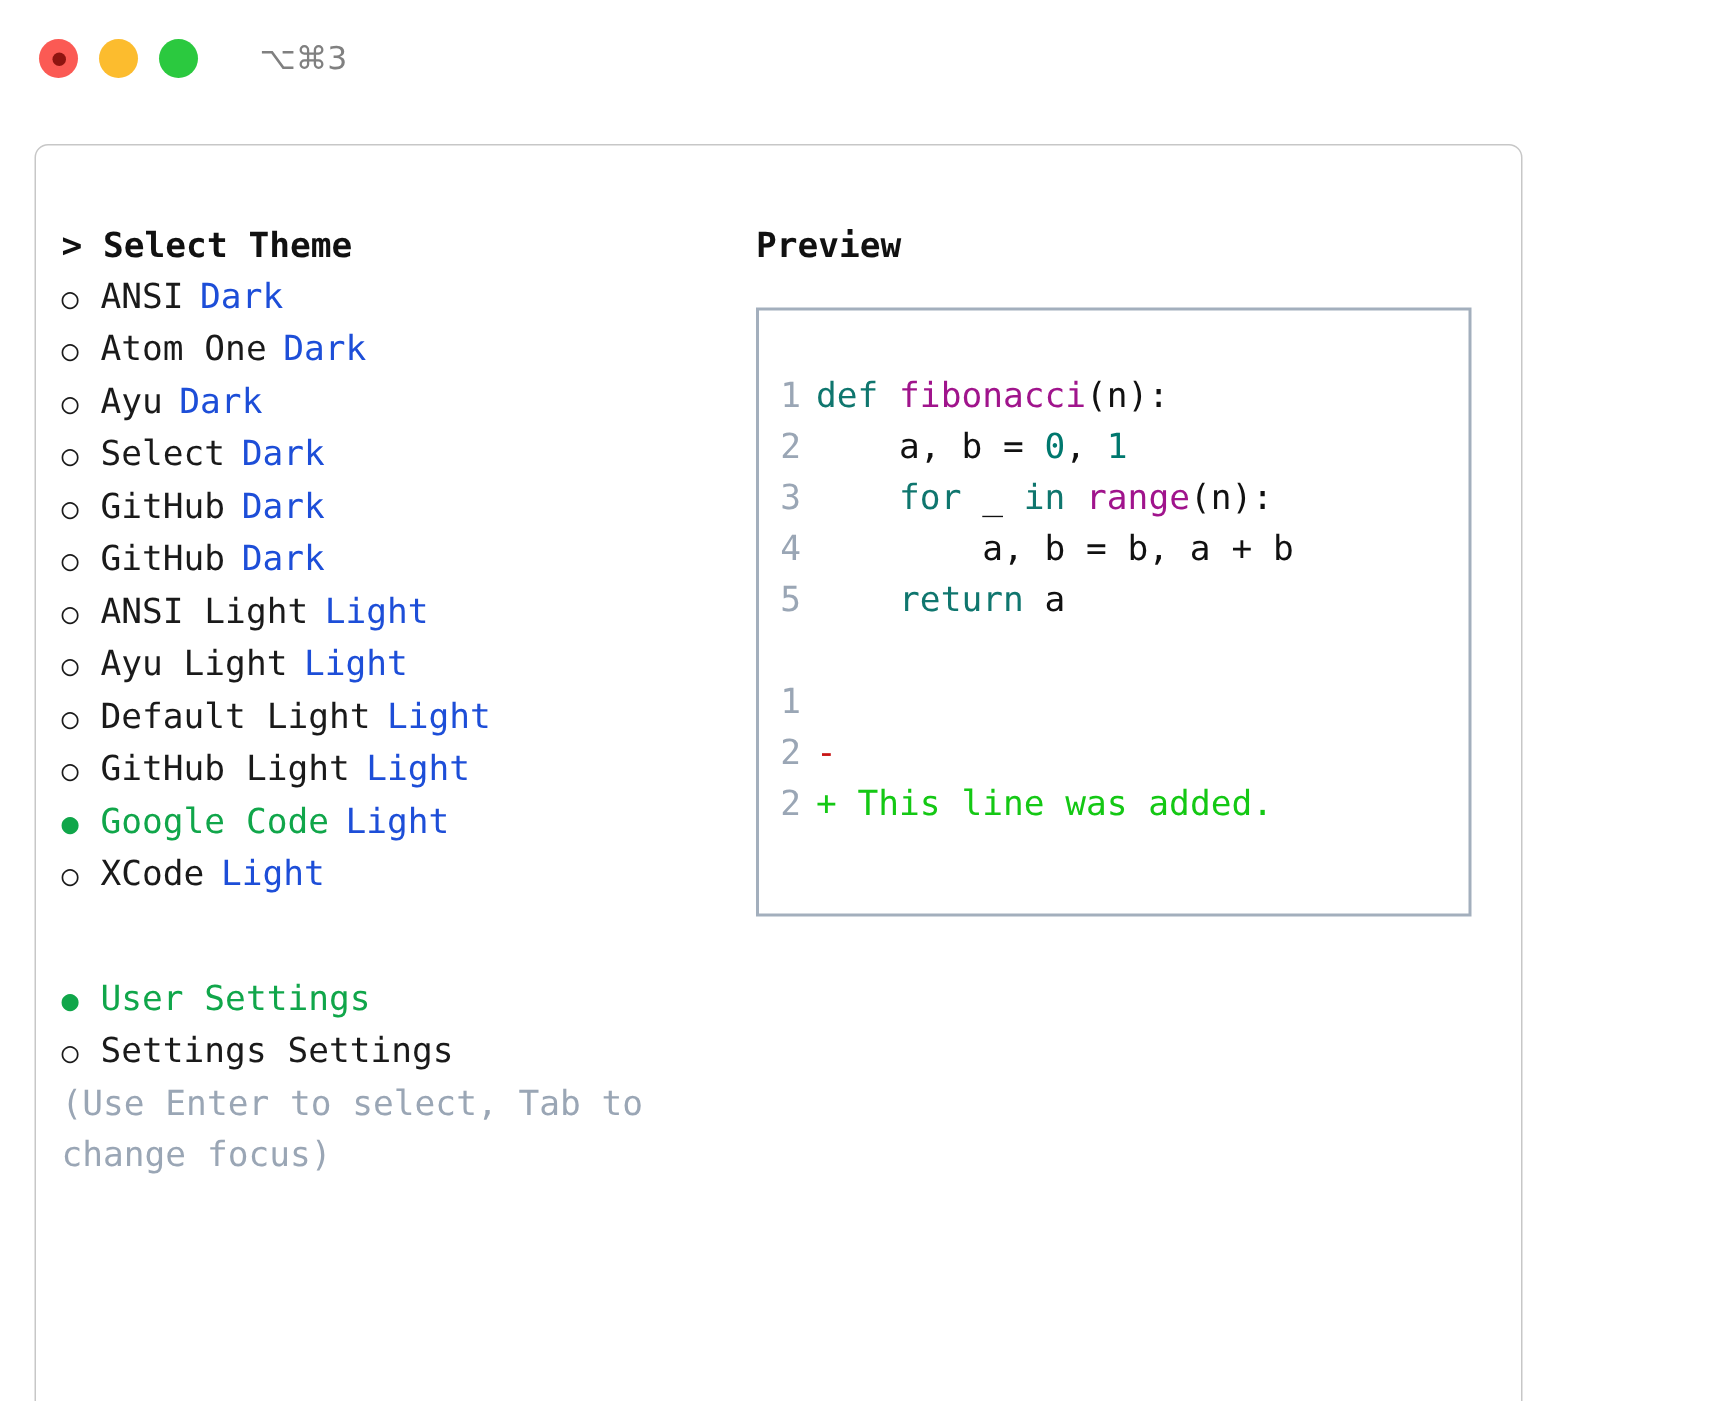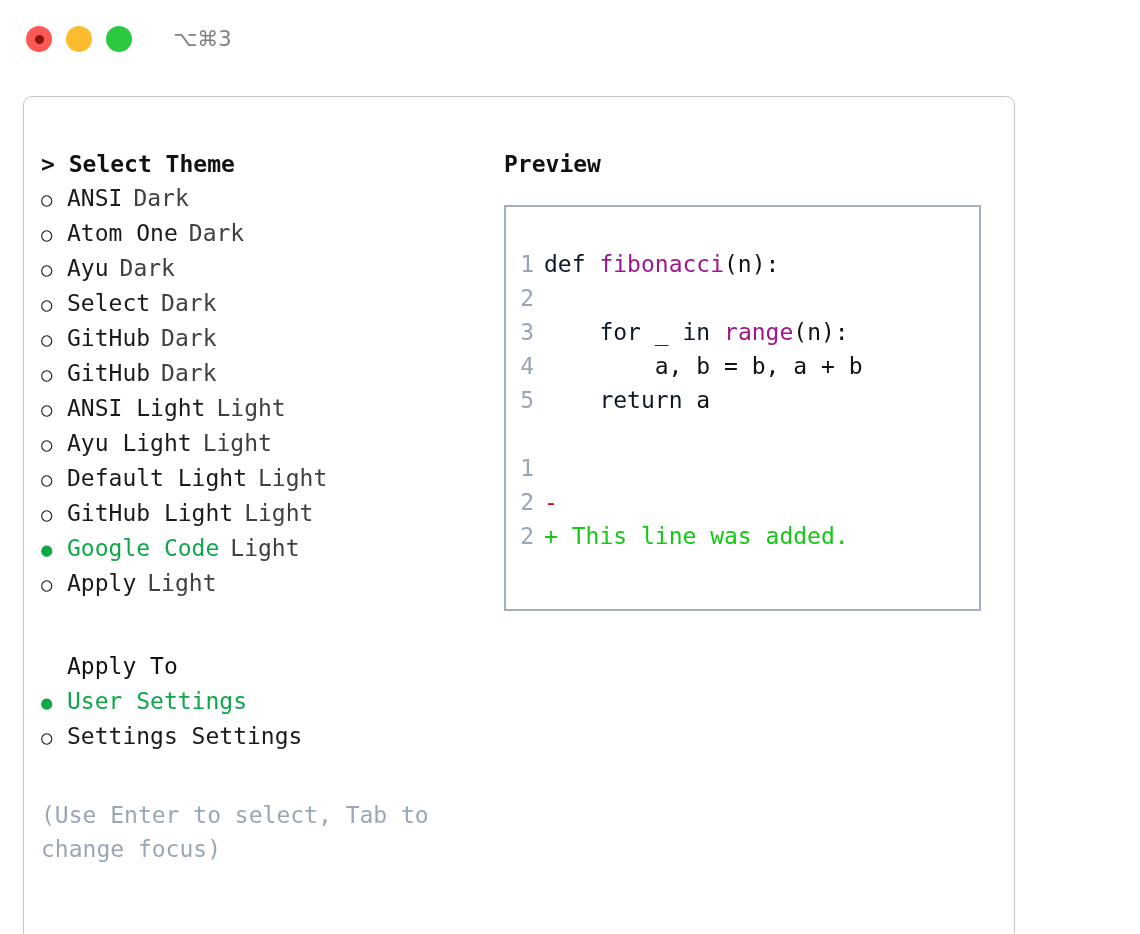--- a/index.html
+++ b/index.html
@@ -114,30 +114,29 @@
     width: 26px;
     flex: 0 0 26px;
     color: #1a1a1a;
     font-size: 19px;
     line-height: 34px;
   }
   .opt-marker.selected { color: #10a64a; font-size: 19px; }
   .opt-label { color: #1a1a1a; }
   .opt-label.selected { color: #10a64a; }
   .opt-cat {
-    color: #404040;
+    color: #1d4ed8;
     margin-left: 11px;
   }
   .opt-row.header-row .opt-marker { color: transparent; }
   .opt-row.header-row .opt-label { color: #111111; }
 
   .group-gap { height: 48px; }
 
   .hint {
-    margin-top: 44px;
     font-size: 23px;
     line-height: 34px;
     color: #9aa6b5;
     width: 410px;
     white-space: pre-wrap;
   }
 
   
   .right-col {
     flex: 1;
@@ -164,21 +163,21 @@
   .lineno {
     width: 38px;
     flex: 0 0 38px;
     text-align: right;
     color: #9aa6b5;
     padding-right: 10px;
     box-sizing: border-box;
   }
   .codetext { white-space: pre; }
 
-  .tok-kw   { color: #0f172a; }
+  .tok-kw   { color: #0f766e; }
   .tok-fn   { color: #a0148c; }
   .tok-num  { color: #00786e; }
   .tok-plain{ color: #111111; }
 
   .blank-line { height: 34px; }
 
   .diff-ctx { color: #8a8a8a; }
   .diff-del { color: #c81414; }
   .diff-add { color: #14c814; }
 </style>
@@ -210,46 +209,42 @@
             <div class="opt-row"><span class="opt-marker">○</span><span class="opt-label">Atom One</span><span class="opt-cat">Dark</span></div>
             <div class="opt-row"><span class="opt-marker">○</span><span class="opt-label">Ayu</span><span class="opt-cat">Dark</span></div>
             <div class="opt-row"><span class="opt-marker">○</span><span class="opt-label">Select</span><span class="opt-cat">Dark</span></div>
             <div class="opt-row"><span class="opt-marker">○</span><span class="opt-label">GitHub</span><span class="opt-cat">Dark</span></div>
             <div class="opt-row"><span class="opt-marker">○</span><span class="opt-label">GitHub</span><span class="opt-cat">Dark</span></div>
             <div class="opt-row"><span class="opt-marker">○</span><span class="opt-label">ANSI Light</span><span class="opt-cat">Light</span></div>
             <div class="opt-row"><span class="opt-marker">○</span><span class="opt-label">Ayu Light</span><span class="opt-cat">Light</span></div>
             <div class="opt-row"><span class="opt-marker">○</span><span class="opt-label">Default Light</span><span class="opt-cat">Light</span></div>
             <div class="opt-row"><span class="opt-marker">○</span><span class="opt-label">GitHub Light</span><span class="opt-cat">Light</span></div>
             <div class="opt-row"><span class="opt-marker selected">●</span><span class="opt-label selected">Google Code</span><span class="opt-cat">Light</span></div>
-            <div class="opt-row"><span class="opt-marker">○</span><span class="opt-label">Apply</span><span class="opt-cat">Light</span></div>
+            <div class="opt-row"><span class="opt-marker">○</span><span class="opt-label">XCode</span><span class="opt-cat">Light</span></div>
           </div>
 
         <div class="group-gap"></div>
 
-        <div class="opt-row header-row">
-          <span class="opt-marker">○</span>
-          <span class="opt-label">Apply To</span>
-        </div>
 
         <div class="opt-list" id="apply-list">
             <div class="opt-row"><span class="opt-marker selected">●</span><span class="opt-label selected">User Settings</span></div>
             <div class="opt-row"><span class="opt-marker">○</span><span class="opt-label">Settings Settings</span></div>
           </div>
 
         <div class="hint">(Use Enter to select, Tab to
 change focus)</div>
       </div>
 
       <div class="right-col">
         <div class="section-title">Preview</div>
 
         <div class="preview-box">
           <div id="code-block">
               <div class="code-line"><span class="lineno">1</span><span class="codetext"><span class="tok-kw">def </span><span class="tok-fn">fibonacci</span><span class="tok-plain">(n):</span></span></div>
-              <div class="code-line"><span class="lineno">2</span></div>
+              <div class="code-line"><span class="lineno">2</span><span class="codetext"><span class="tok-plain">    a, b = </span><span class="tok-num">0</span><span class="tok-plain">, </span><span class="tok-num">1</span></span></div>
               <div class="code-line"><span class="lineno">3</span><span class="codetext"><span class="tok-plain">    </span><span class="tok-kw">for</span><span class="tok-plain"> _ </span><span class="tok-kw">in</span><span class="tok-plain"> </span><span class="tok-fn">range</span><span class="tok-plain">(n):</span></span></div>
               <div class="code-line"><span class="lineno">4</span><span class="codetext"><span class="tok-plain">        a, b = b, a + b</span></span></div>
               <div class="code-line"><span class="lineno">5</span><span class="codetext"><span class="tok-plain">    </span><span class="tok-kw">return</span><span class="tok-plain"> a</span></span></div>
             </div>
           <div class="blank-line"></div>
           <div id="diff-block">
               <div class="code-line"><span class="lineno">1</span><span class="codetext diff-ctx"> </span></div>
               <div class="code-line"><span class="lineno">2</span><span class="codetext diff-del">-</span></div>
               <div class="code-line"><span class="lineno">2</span><span class="codetext diff-add">+</span><span class="codetext diff-add"> This line was added.</span></div>
             </div>

